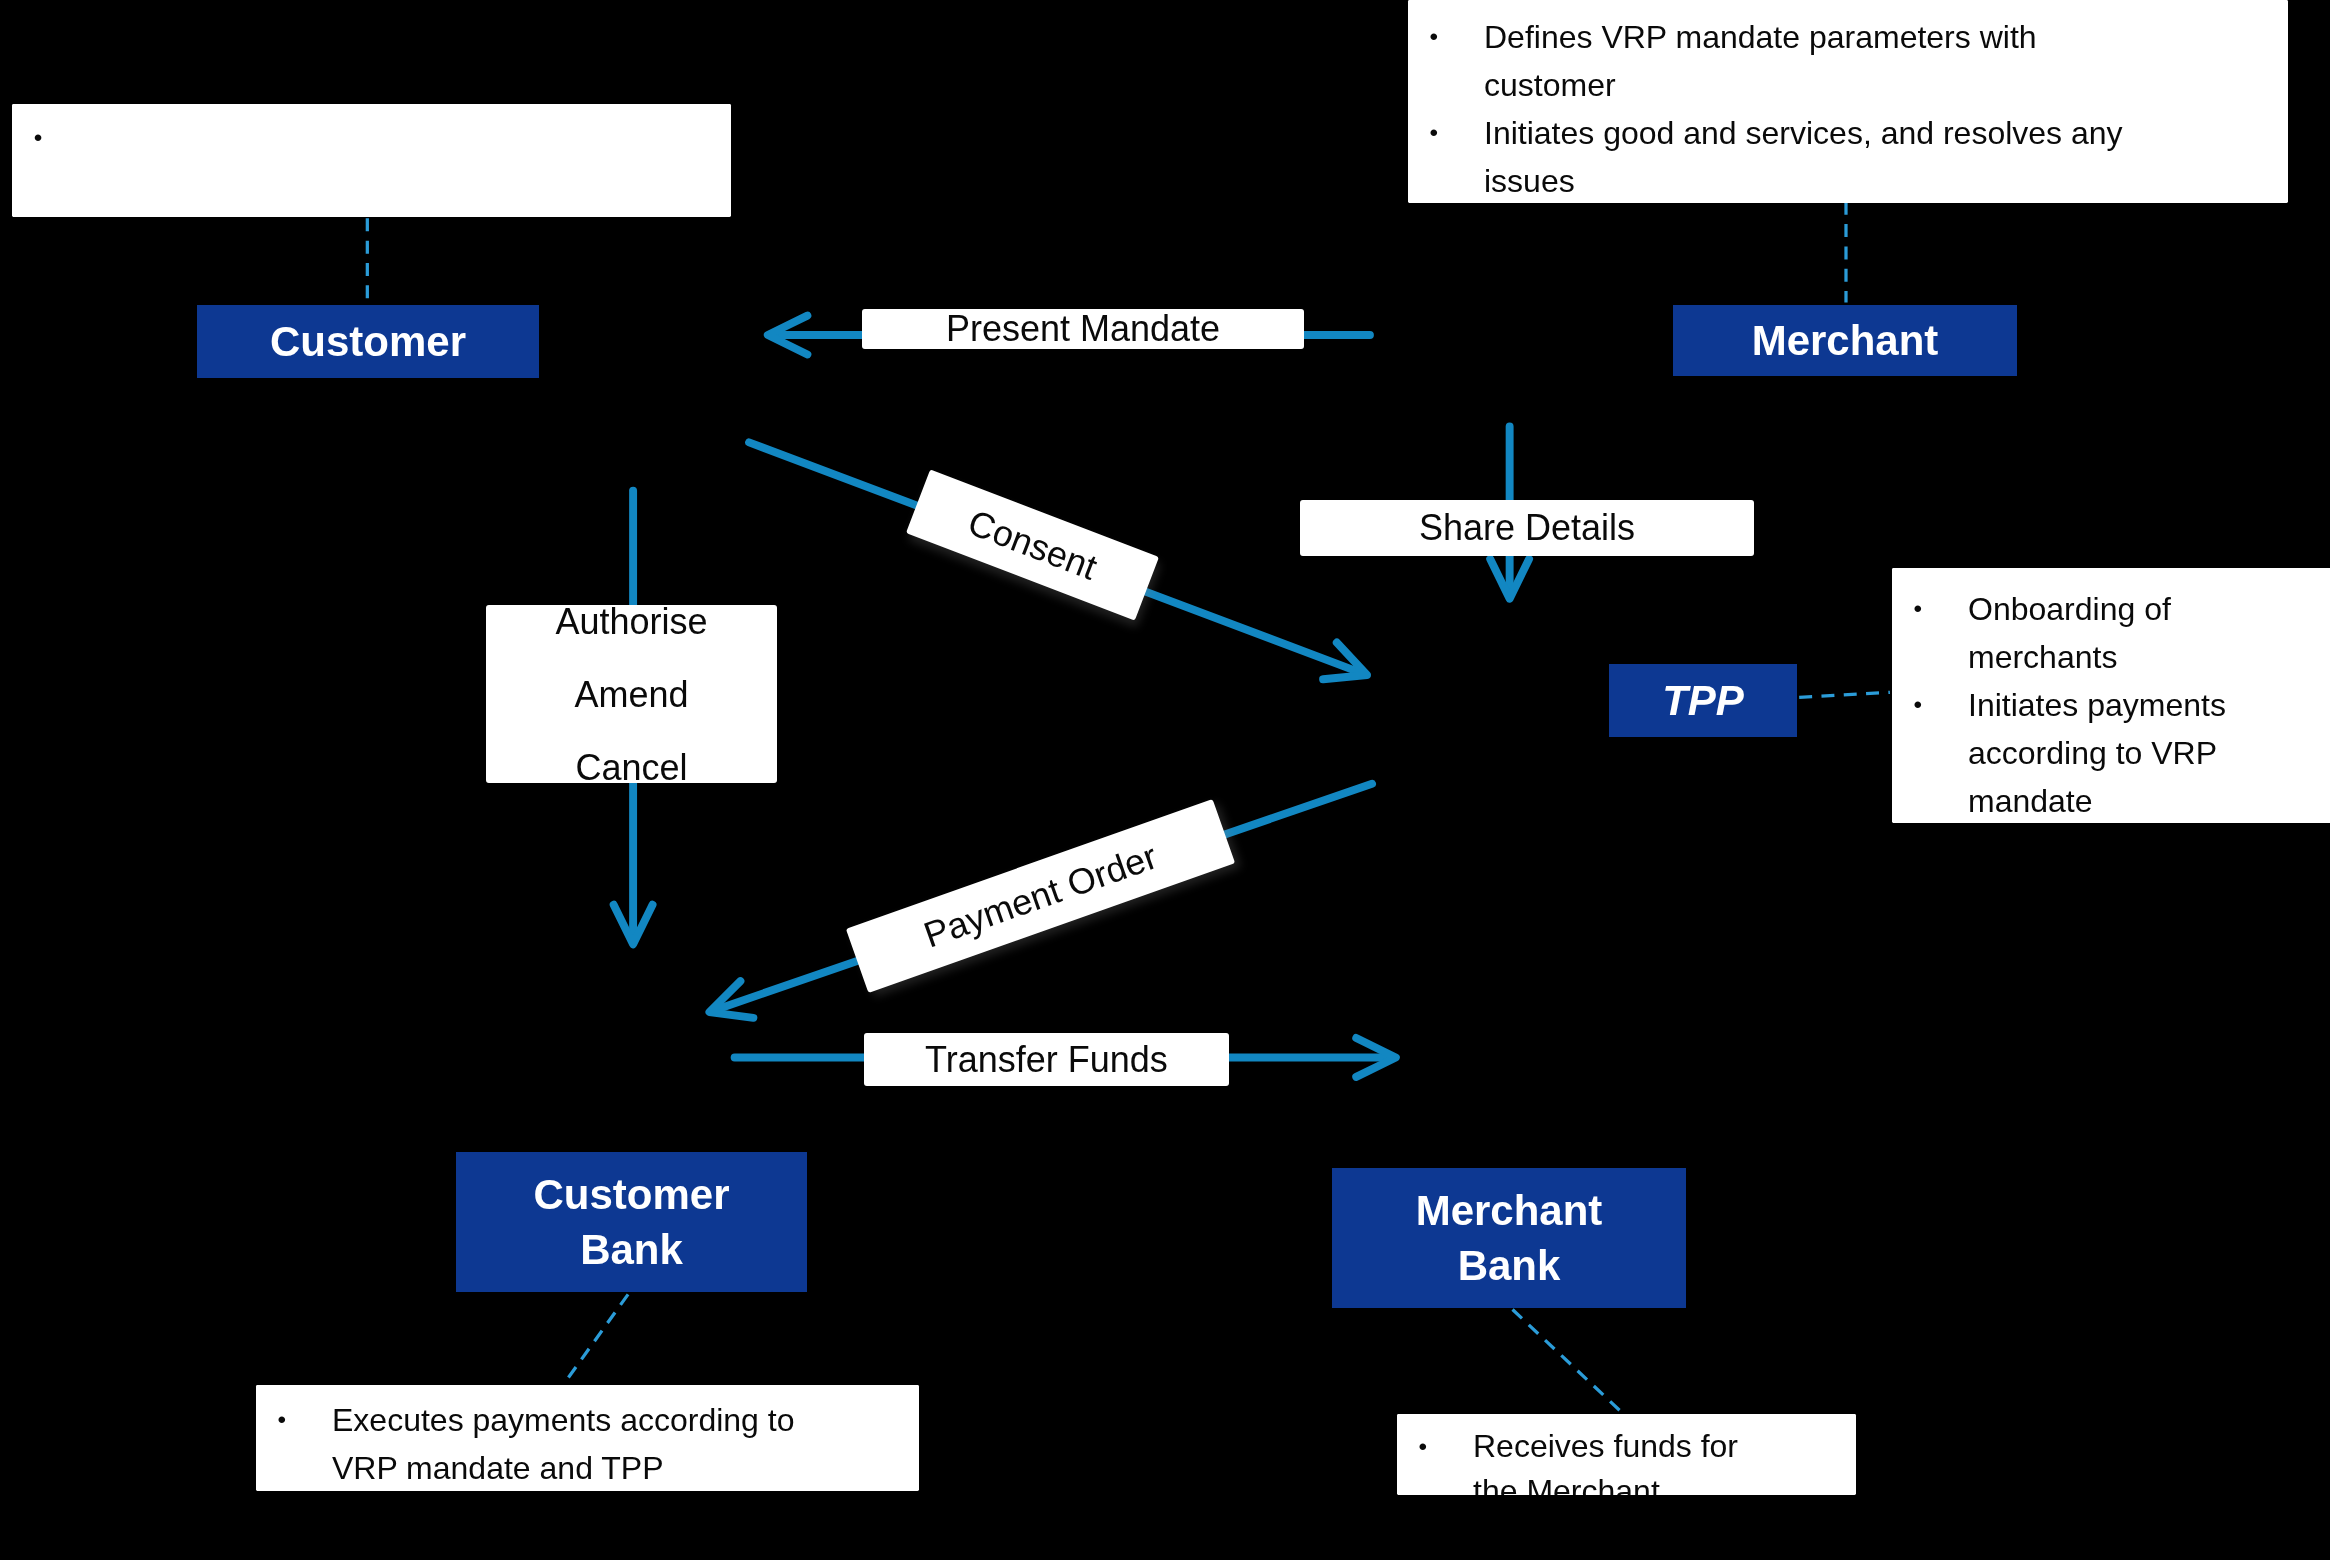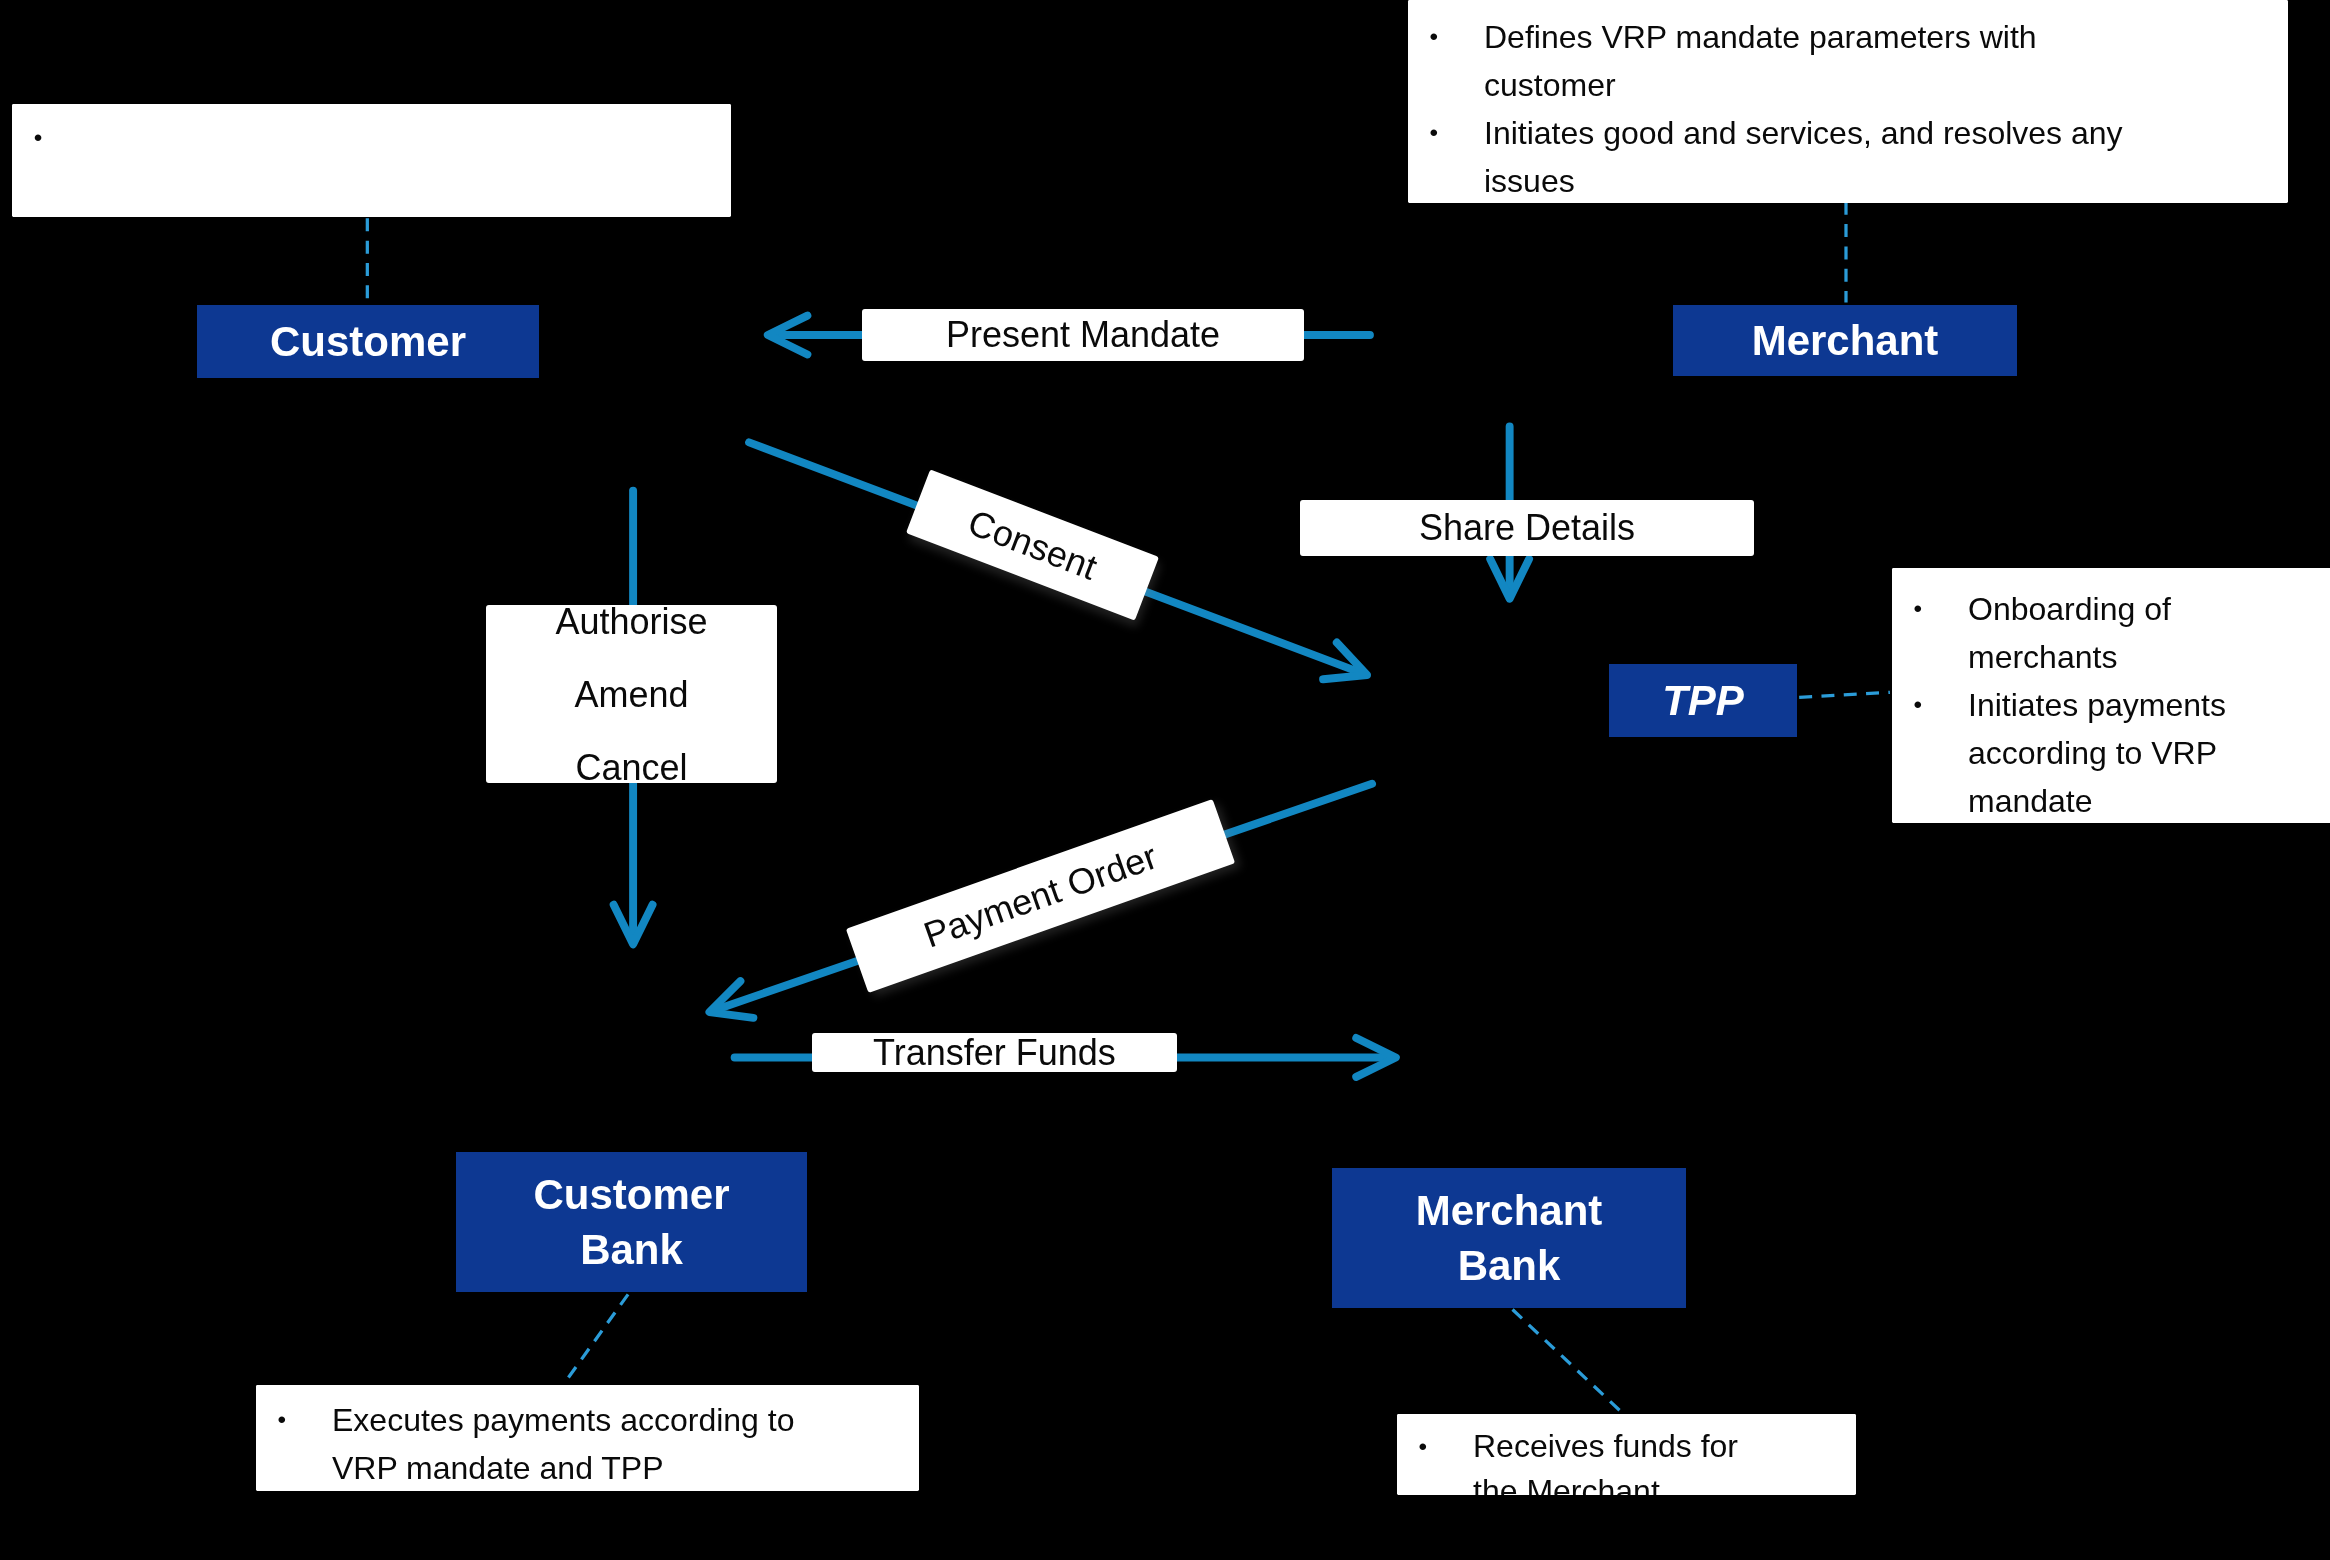--- a/index.html
+++ b/index.html
@@ -109,33 +109,33 @@
   <div class="entity" style="left:1673px;top:305px;width:344px;height:71px;">Merchant</div>
 
   <div class="entity" style="left:1609px;top:664px;width:188px;height:73px;font-style:italic;">TPP</div>
 
   <div class="entity" style="left:456px;top:1152px;width:351px;height:140px;">Customer
 Bank</div>
 
   <div class="entity" style="left:1332px;top:1168px;width:354px;height:140px;">Merchant
 Bank</div>
 
-  <div class="flow-label" style="left:862px;top:309px;width:442px;height:52px;">Present Mandate</div>
+  <div class="flow-label" style="left:862px;top:309px;width:442px;height:40px;">Present Mandate</div>
 
   <div class="flow-label" style="left:1300px;top:500px;width:454px;height:56px;">Share Details</div>
 
   <div class="flow-label rotated" style="left:910px;top:511px;width:245px;height:68px;transform:rotate(21deg);">Consent</div>
 
   <div class="flow-label multiline" style="left:486px;top:605px;width:291px;height:178px;">Authorise
 Amend
 Cancel</div>
 
   <div class="flow-label rotated" style="left:846px;top:862px;width:389px;height:68px;transform:rotate(-19.5deg);">Payment Order</div>
 
-  <div class="flow-label" style="left:812px;top:1033px;width:365px;height:39px;">Transfer Funds</div>
+  <div class="flow-label" style="left:864px;top:1033px;width:365px;height:53px;">Transfer Funds</div>
 
   <div class="note" style="left:12.2px;top:104px;width:719px;height:113px;padding-top:10px;box-sizing:border-box;">
     <div class="bullet-row">
       <span class="bullet-marker">•</span>
     </div>
   </div>
 
   <div class="note" style="left:1408px;top:0px;width:880px;height:203px;padding-top:13px;box-sizing:border-box;">
     <div class="bullet-row">
       <span class="bullet-marker">•</span>

